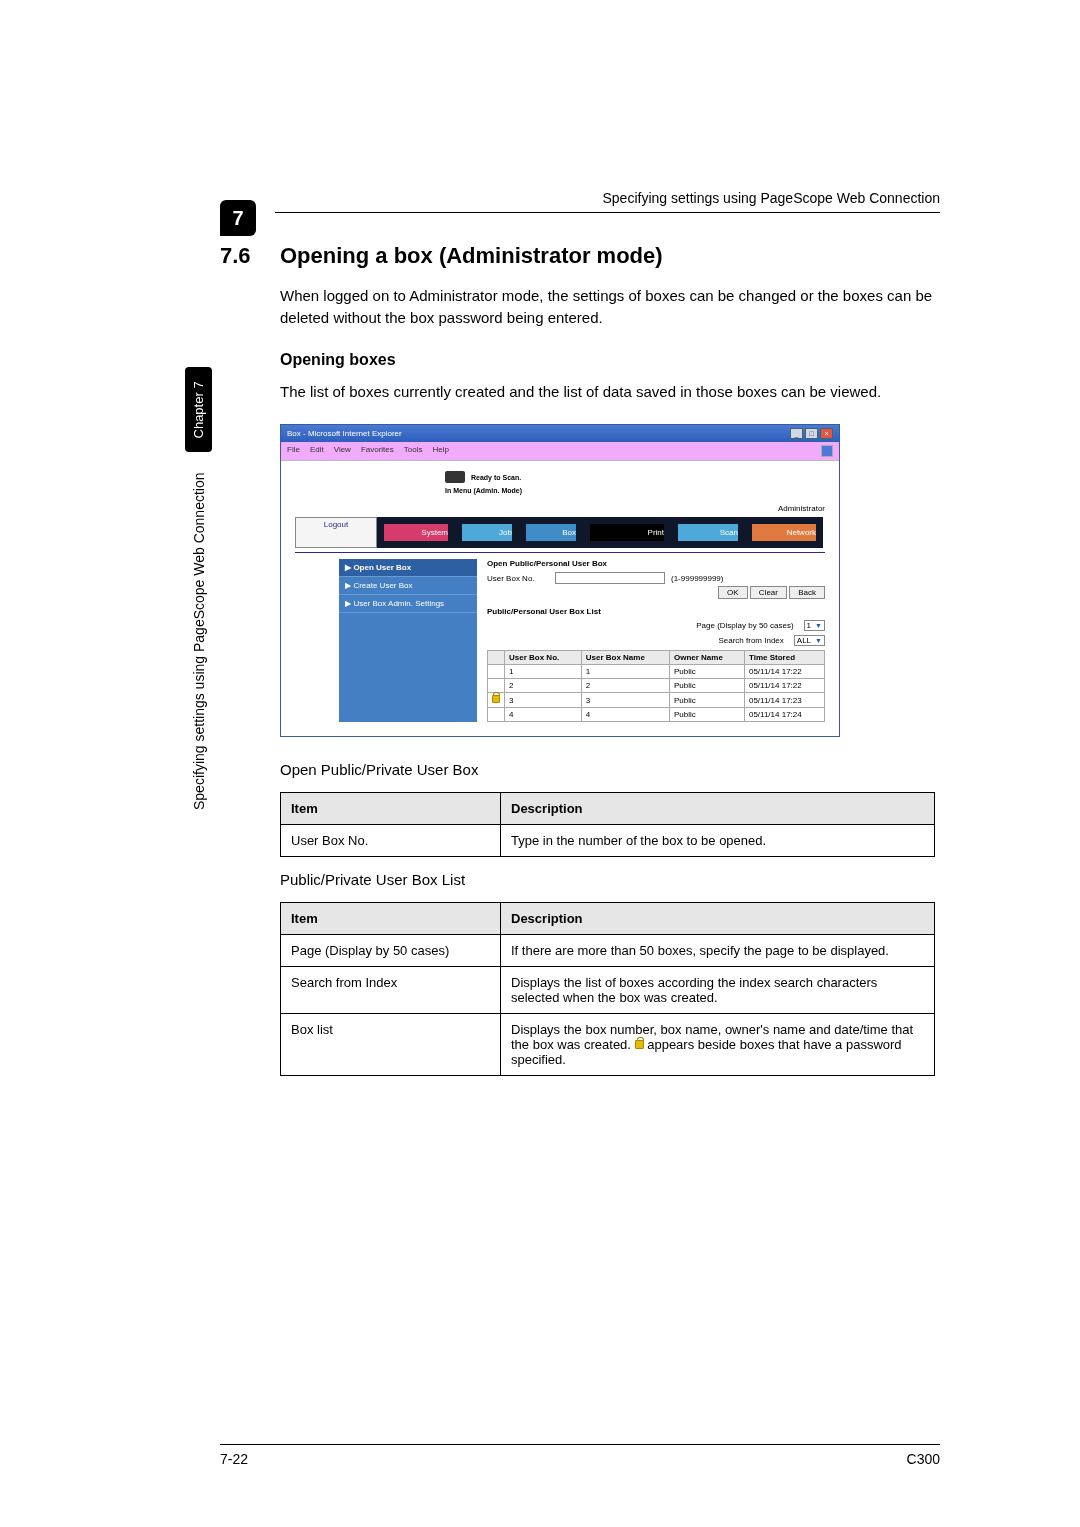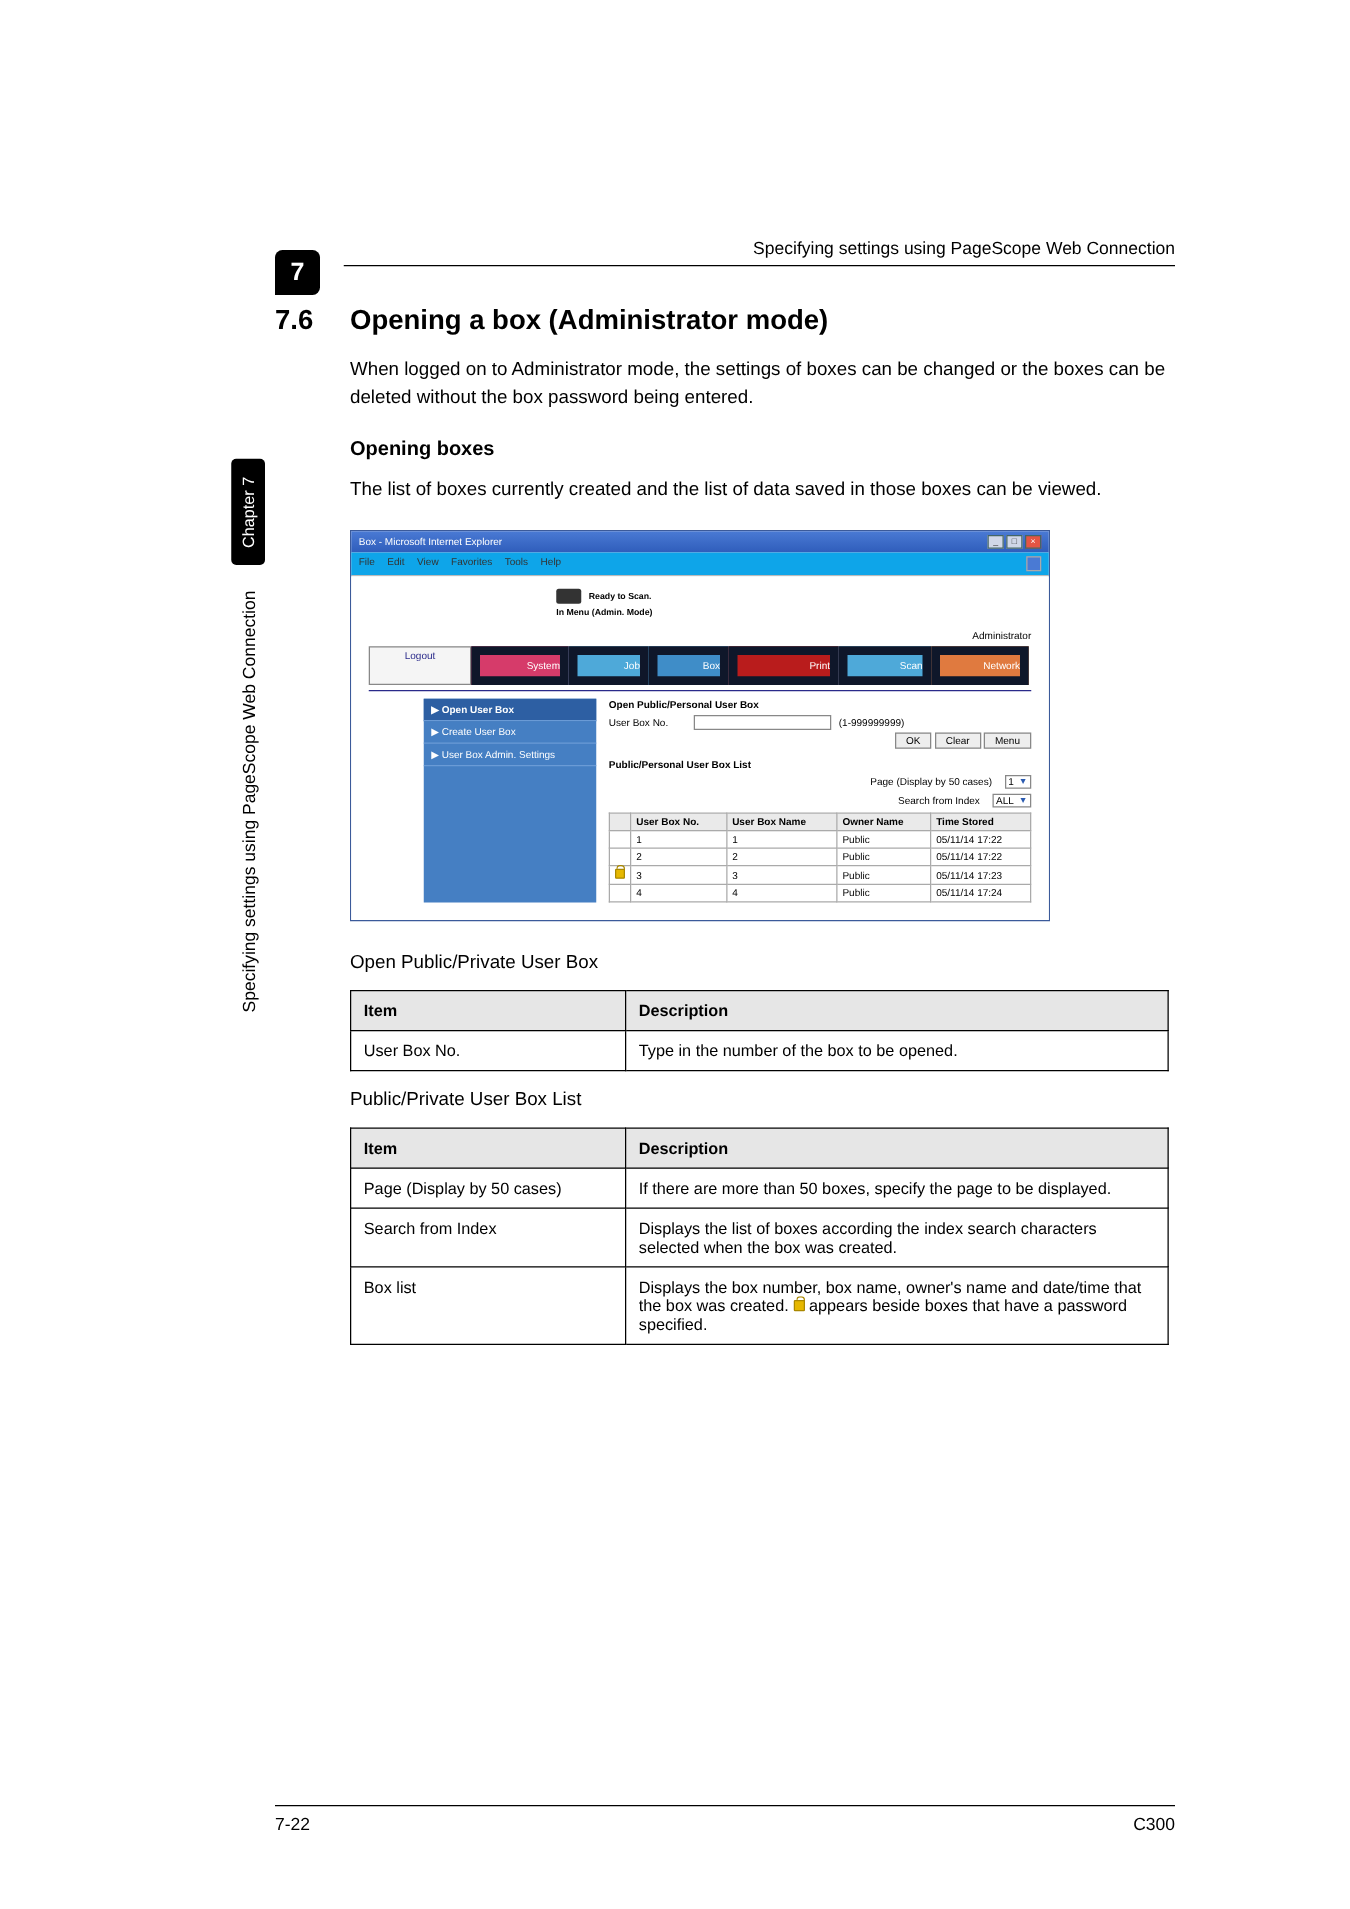--- a/index.html
+++ b/index.html
@@ -103,21 +103,21 @@
       font-size: 7px;
       color: #333;
     }
     .win-close { background: #e45544; color: #fff; }
     .ie-menubar {
       padding: 3px 6px;
       border-bottom: 1px solid #bbb;
       display: flex;
       gap: 10px;
       color: #333;
-      background: #0ea5e9;
+      background: #f0abfc;
       justify-content: space-between;
     }
     .ie-menu-left { display: flex; gap: 10px; }
     .ie-logo {
       width: 12px; height: 12px; background: #4a7ad4; border: 1px solid #aaa;
     }
     .ie-content {
       padding: 10px 14px 14px 14px;
       background: #fff;
     }
@@ -149,21 +149,21 @@
       color: #2a2a8a;
       width: 82px;
       padding: 2px 0;
       border: 1px solid #888;
       text-align: center;
       font-size: 8px;
     }
     .nav-system { background: #d63b6a; width: 78px; }
     .nav-job { background: #4ea9d9; width: 64px; }
     .nav-box { background: #3f8dc8; width: 64px; }
-    .nav-print { background: #b91c1c; width: 88px; }
+    .nav-print { background: #000000; width: 88px; }
     .nav-scan { background: #4ea9d9; width: 74px; }
     .nav-network { background: #e07a3f; width: 78px; }
     .divline { border-top: 1px solid #2a2a8a; margin-top: 4px; margin-bottom: 6px; }
     .ps-body { display: flex; gap: 10px; padding-left: 44px; }
     .ps-sidebar { width: 138px; background: #457fc3; padding: 0; }
     .ps-sideitem {
       color: #fff;
       padding: 4px 6px;
       font-size: 8px;
       border-bottom: 1px solid #6a9bd6;
@@ -311,21 +311,21 @@
         <div class="ps-main">
           <div class="ps-panel-title">Open Public/Personal User Box</div>
           <div class="ps-row">
             <span style="width:62px;">User Box No.</span>
             <span class="ps-input"></span>
             <span>(1-999999999)</span>
           </div>
           <div class="ps-action-row">
             <span class="ps-btn">OK</span>
             <span class="ps-btn">Clear</span>
-            <span class="ps-btn">Menu</span>
+            <span class="ps-btn">Back</span>
           </div>
           <div class="ps-panel-title">Public/Personal User Box List</div>
           <div class="ps-row" style="justify-content:flex-end;gap:10px;">
             <span>Page (Display by 50 cases)</span>
             <span class="ps-select">
                 <span>1</span>
                 <span class="sel-arrow">▼</span>
               </span>
           </div>
           <div class="ps-row" style="justify-content:flex-end;gap:10px;">

